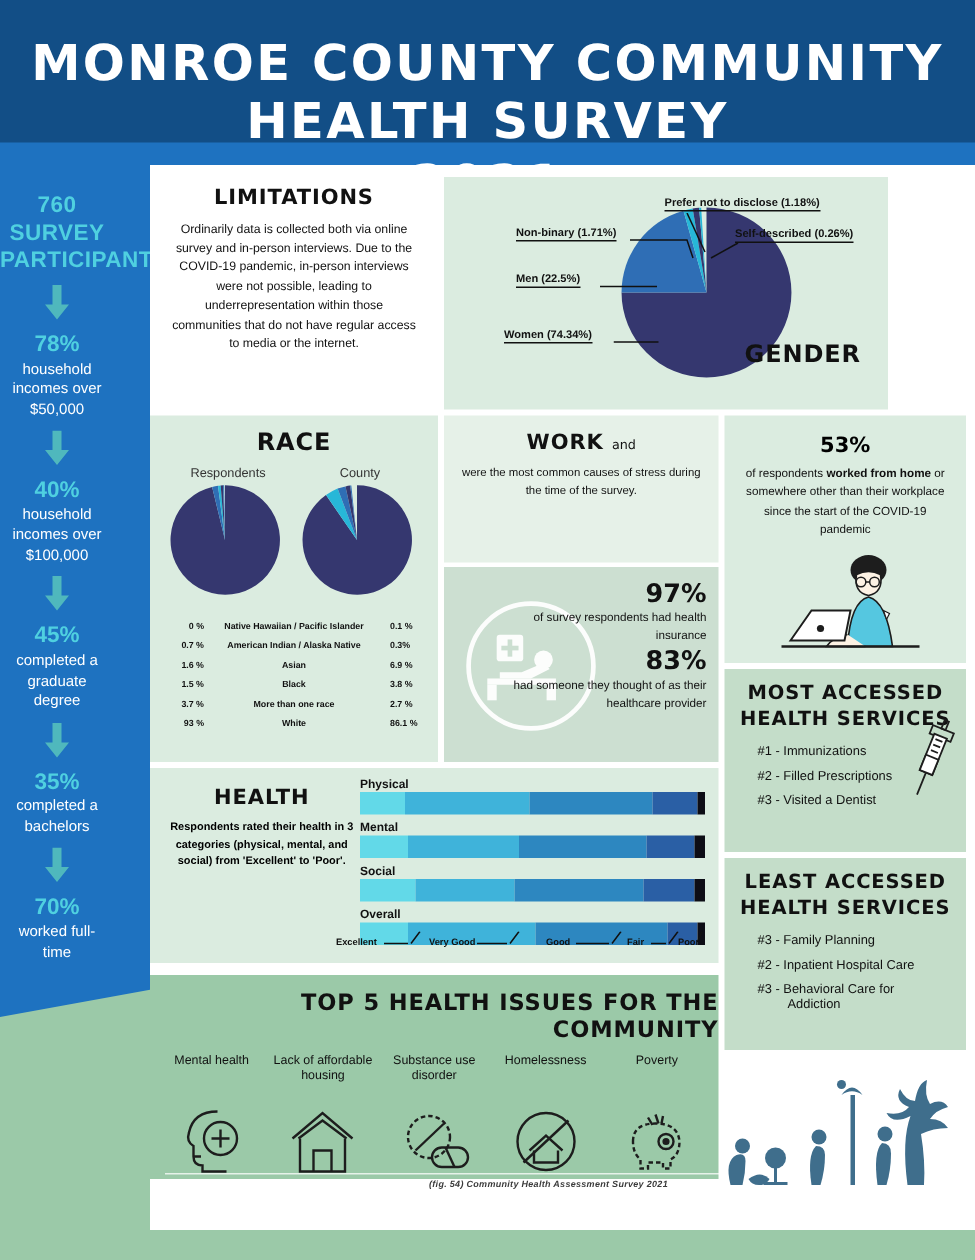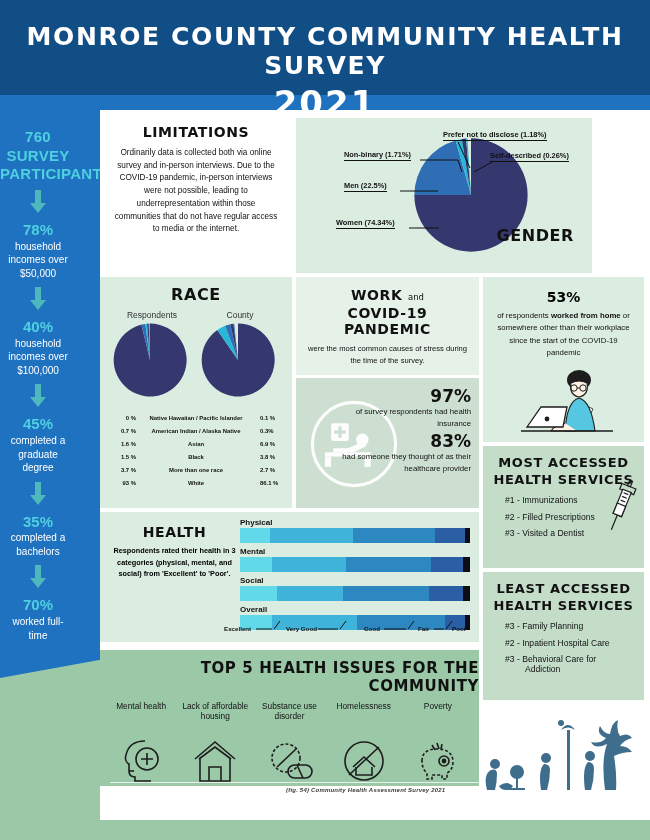--- a/index.html
+++ b/index.html
@@ -25,21 +25,21 @@
   .bg-green-bottom {
     position:absolute; left:0; top:700px; width:650px; height:120px; background:#9bc9a8;
   }
 
   
   .header {
     position:absolute; left:0; top:0; width:650px; height:95px;
     background:#124e86; color:#ffffff; text-align:center;
   }
   .header .t1 {
-    font-size:25px; font-weight:bold; letter-spacing:1.6px; padding-top:22px;
+    font-size:33px; font-weight:bold; letter-spacing:1.6px; padding-top:22px;
     font-family:"DejaVu Sans", sans-serif;
   }
   .header .t2 {
     font-size:34px; font-weight:bold; letter-spacing:2px; margin-top:3px;
     font-family:"DejaVu Sans", sans-serif;
   }
   .footer {
     position:absolute; left:0; top:800px; width:650px; height:40px; background:#1e72c0;
     color:#ffffff; font-size:10.5px; font-weight:bold; letter-spacing:0.7px;
     display:flex; align-items:center; padding-left:35px;
@@ -312,21 +312,20 @@
         <div class="r">86.1 %</div>
       </div>
     </div>
   </div>
 
   <div class="card" id="work">
     <div class="h1 title-cond">
       <span>WORK</span>
       <span class="sm">and</span>
     </div>
-    <div class="h2 title-cond">COVID-19 PANDEMIC</div>
     <div class="p body-txt">were the most common causes of stress during the time of the survey.</div>
   </div>
 
   <div class="card" id="insurance">
     <svg width="104" height="104" viewBox="0 0 100 100" style="position:absolute;left:6px;top:14px;opacity:.95;">
       <circle cx="50" cy="50" r="40" fill="none" stroke="#ffffff" stroke-width="3"></circle>
       <rect x="28" y="30" width="17" height="17" rx="2" fill="#ffffff"></rect>
       <rect x="35" y="33" width="3" height="11" fill="#ccdfd1"></rect>
       <rect x="31" y="37" width="11" height="3" fill="#ccdfd1"></rect>
       <circle cx="58" cy="46" r="6" fill="#ffffff"></circle>

